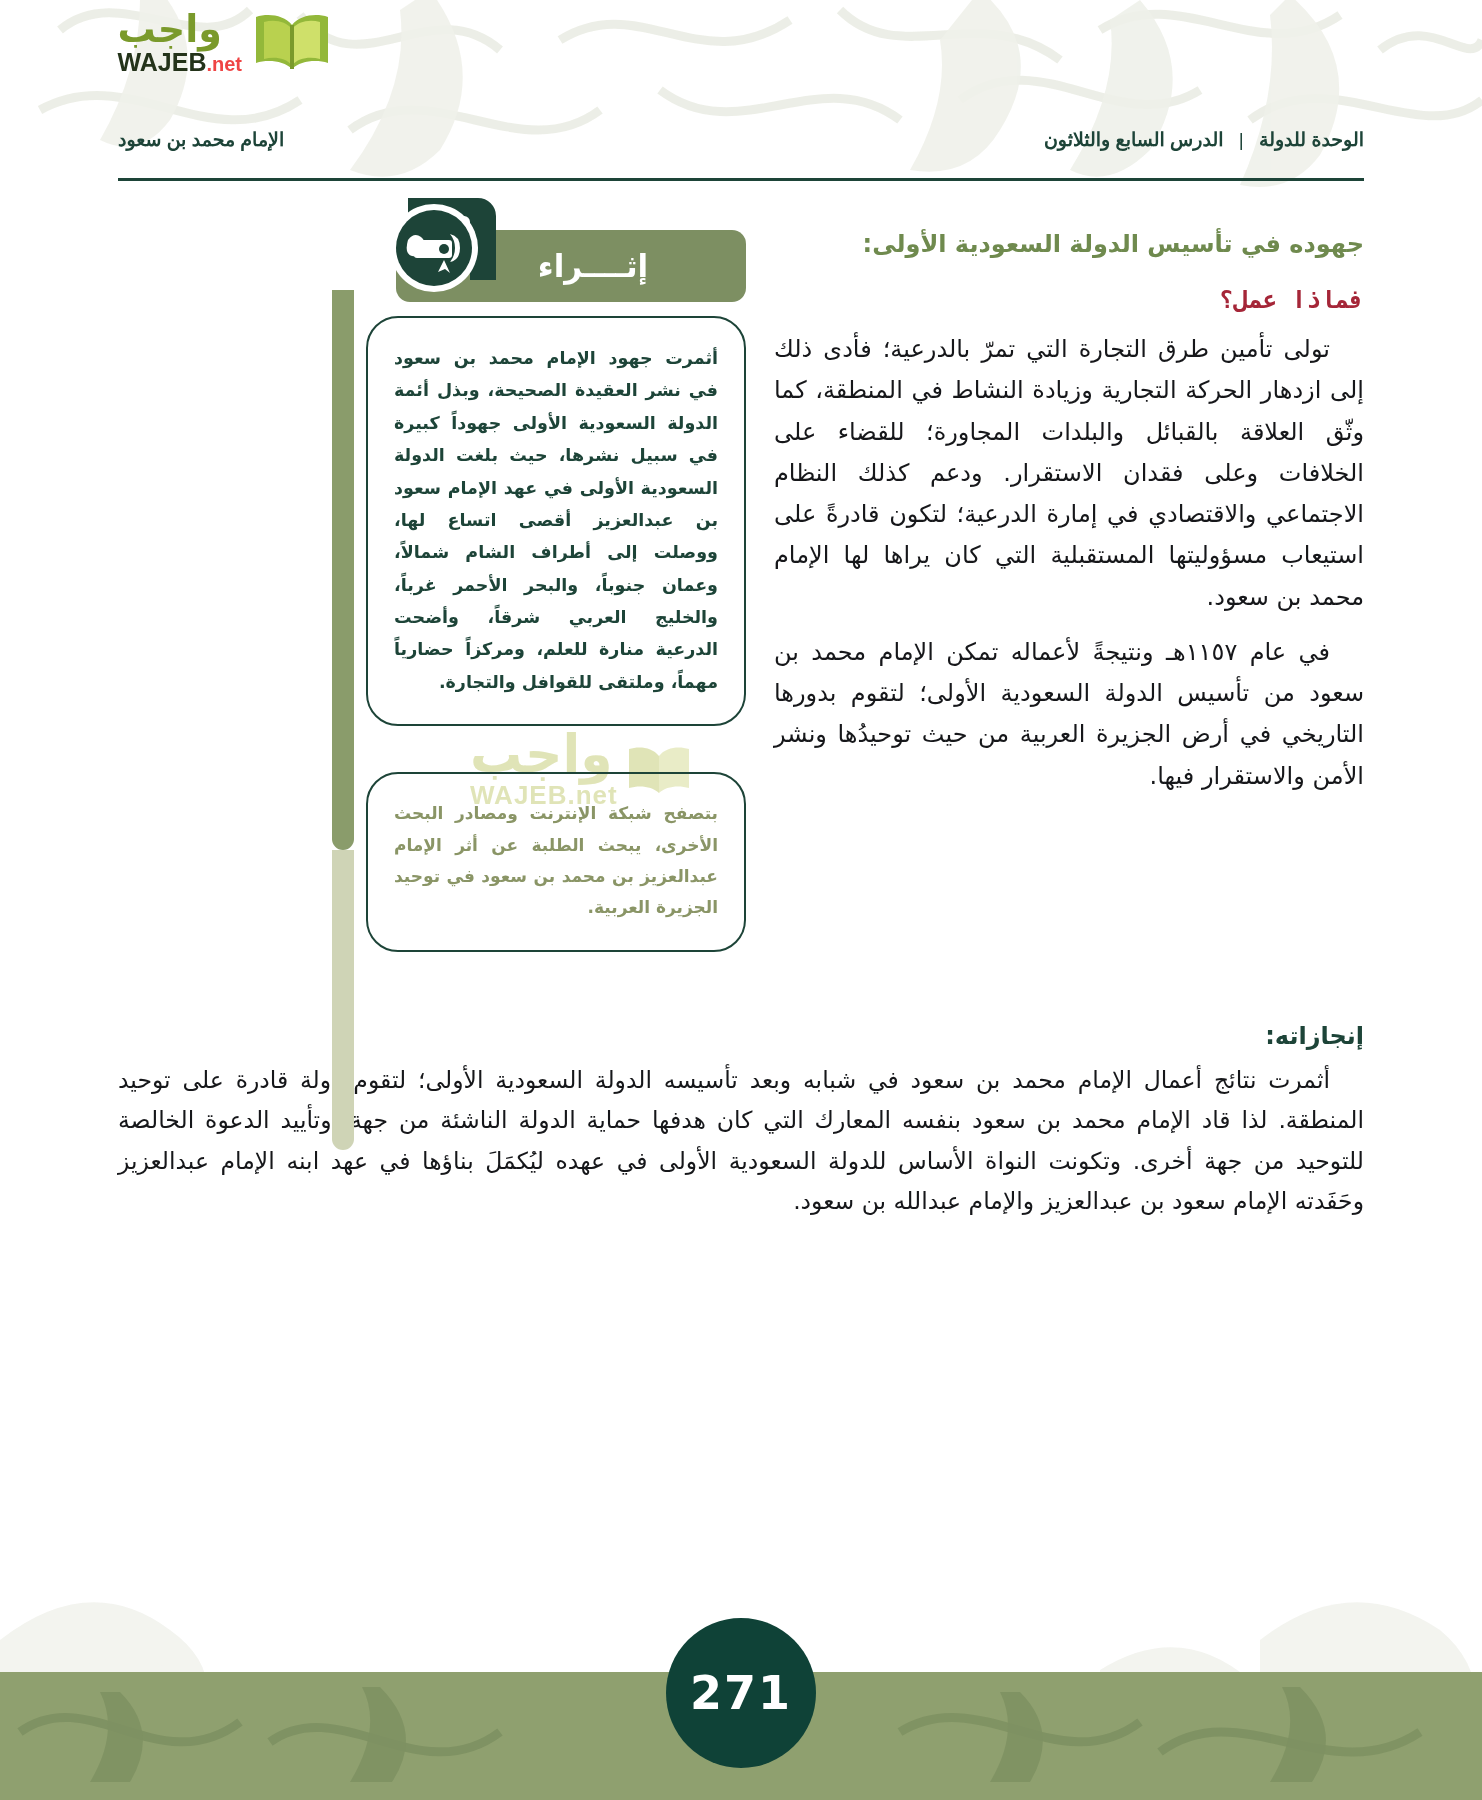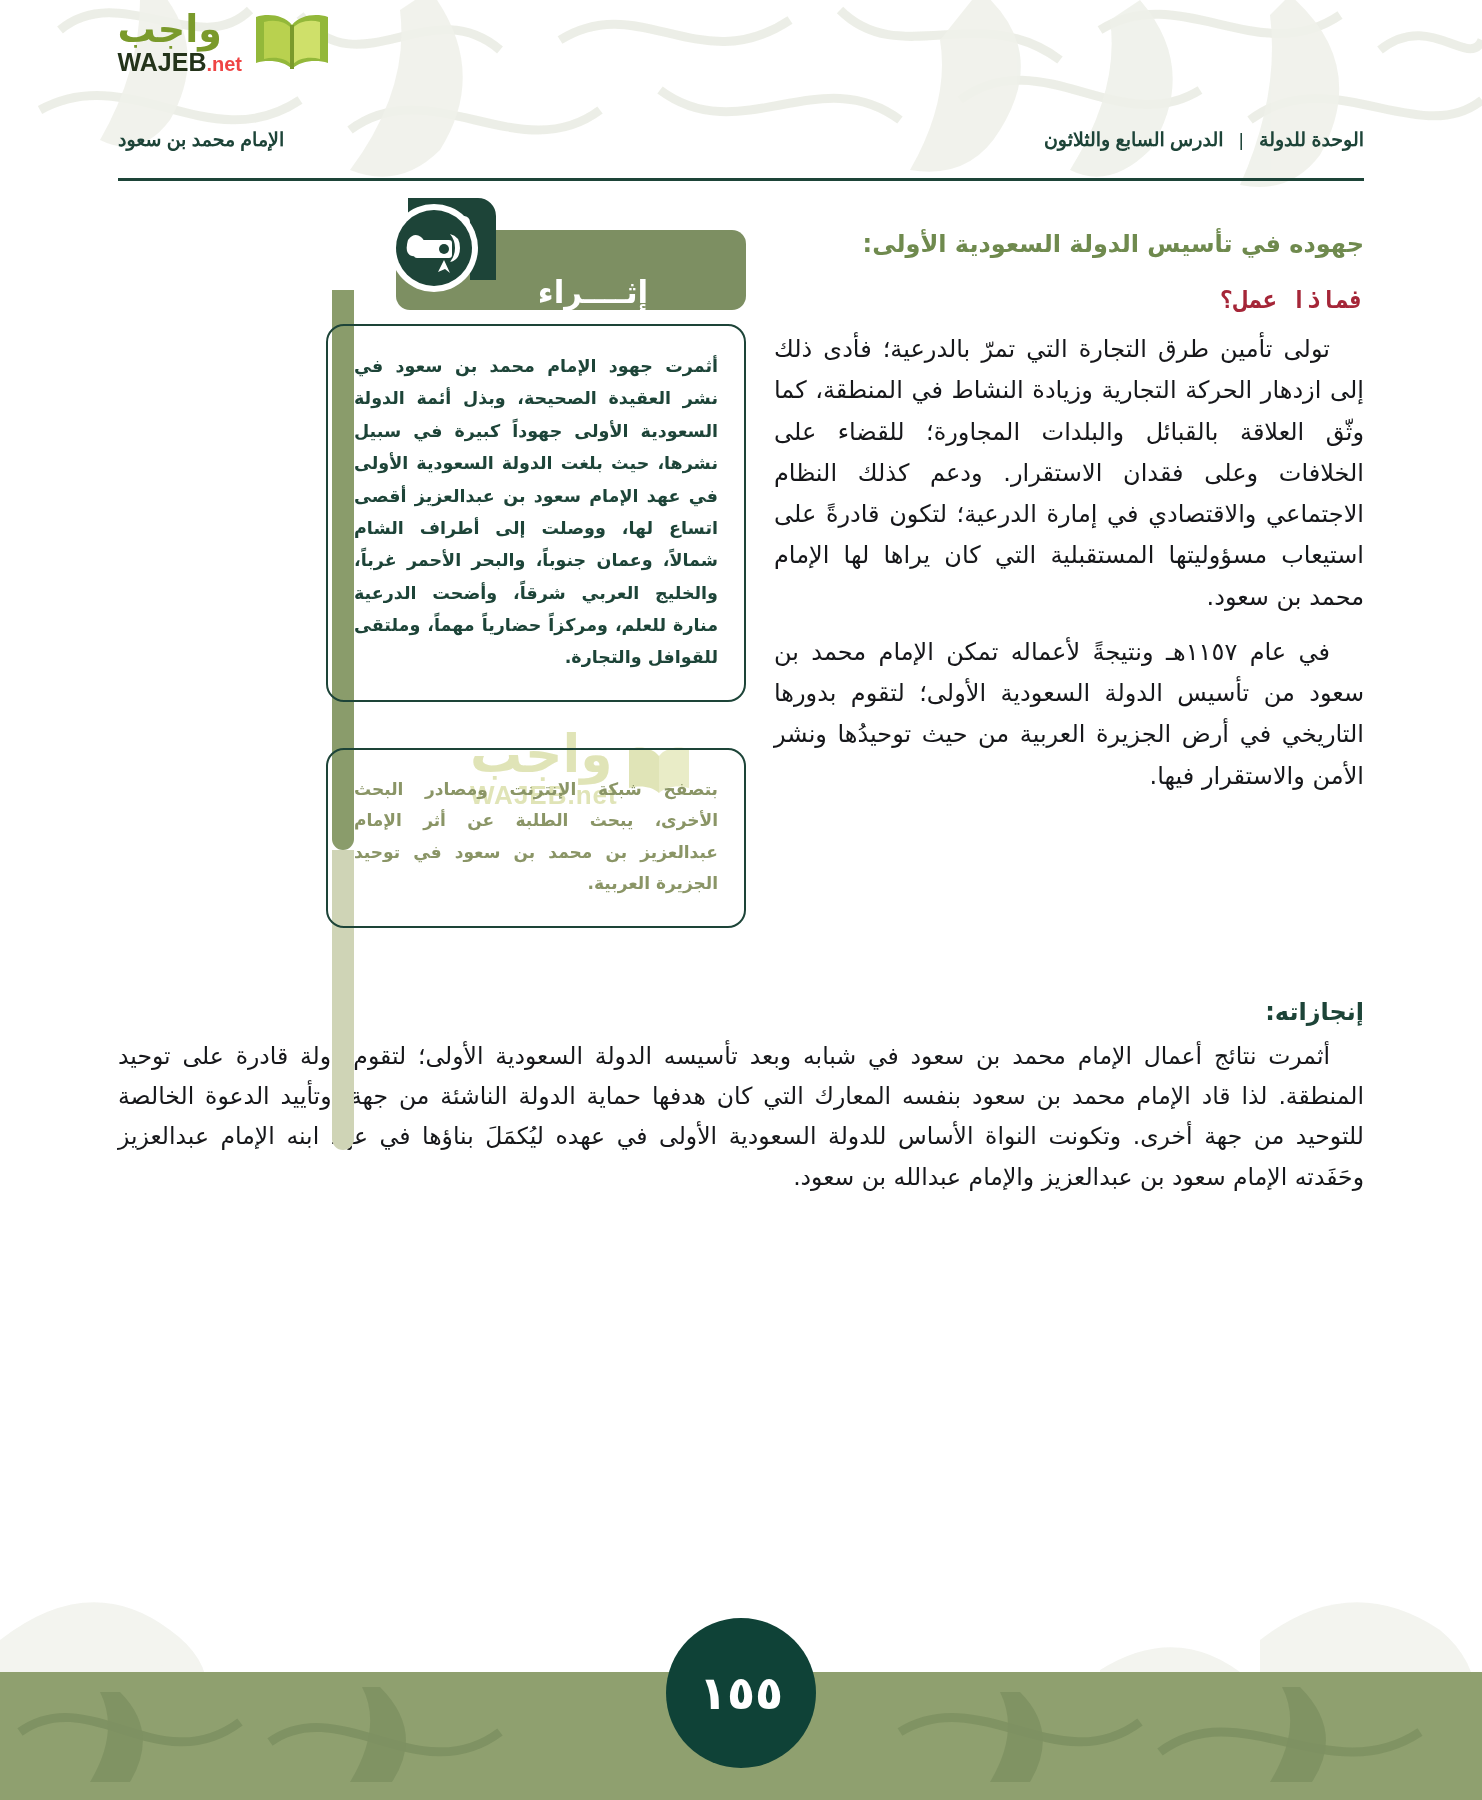--- a/index.html
+++ b/index.html
@@ -152,23 +152,23 @@
     margin-top: 22px;
     direction: rtl;
   }
   .full-section .body-par { font-size: 23.5px; }
 
   
   .side-module { position: relative; margin-bottom: 44px; }
 
   .module-tab {
     position: relative;
-    height: 80px;
-    display: flex;
-    align-items: flex-end;
+    height: 72px;
+    display: flex;
+    align-items: center;
     justify-content: flex-start;
     background: #7d8f62;
     border-radius: 14px 14px 14px 14px;
     width: 350px;
     margin-right: 0;
     box-sizing: border-box;
     padding-right: 26px;
     z-index: 2;
   }
   .module-tab .tab-label {
@@ -188,24 +188,24 @@
     left: -22px;
     width: 124px;
     height: 118px;
     z-index: 3;
   }
   .module-badge svg { width: 100%; height: 100%; display: block; }
 
   .module-body {
     margin-top: 14px;
     border: 2.5px solid #1d4438;
-    border-radius: 18px;
+    border-radius: 32px;
     padding: 24px 26px 26px 26px;
     box-sizing: border-box;
-    width: 420px;
+    width: 380px;
     position: relative;
     z-index: 2;
     background: transparent;
   }
   .module-body p {
     margin: 0;
     font-family: "DejaVu Sans", sans-serif;
     font-size: 17.5px;
     line-height: 1.85;
     text-align: justify;
@@ -447,14 +447,14 @@
     </g>
     <g fill="#7e9162" opacity="0.85">
       <path d="M120 20 q40 40 10 90 l-40 0 q30 -50 10 -90 z"></path>
       <path d="M380 15 q45 45 12 95 l-42 0 q33 -55 12 -95 z"></path>
       <path d="M1020 20 q40 40 10 90 l-40 0 q30 -50 10 -90 z"></path>
       <path d="M1300 15 q45 45 12 95 l-42 0 q33 -55 12 -95 z"></path>
     </g>
   </svg>
 </div>
 <div class="page-badge">
-  <span>١٥٥</span>
+  <span>271</span>
 </div>
 
 </body></html>

